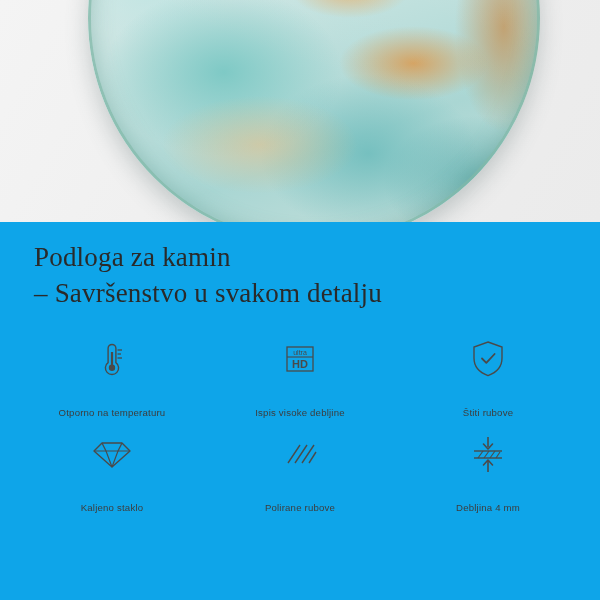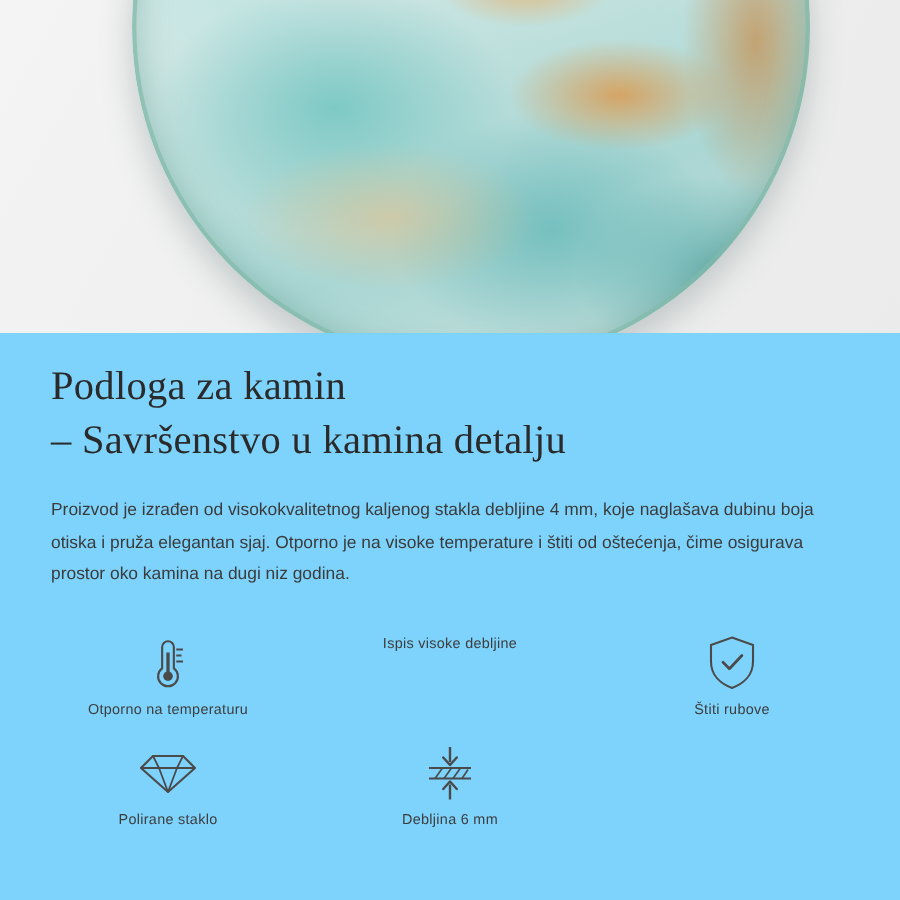--- a/index.html
+++ b/index.html
@@ -10,21 +10,21 @@
     width: 600px;
     height: 600px;
     background: #ffffff;
     font-family: "Liberation Sans", sans-serif;
     overflow: hidden;
   }
   .page {
     position: relative;
     width: 600px;
     height: 600px;
-    background: #7dd3fc;
+    background: #0ea5e9;
     overflow: hidden;
   }
 
   
   .hero {
     position: relative;
     width: 600px;
     height: 222px;
     overflow: hidden;
     background: #f2f2f2;
@@ -119,21 +119,21 @@
     align-items: center;
     justify-content: flex-start;
   }
   .feature-icon {
     height: 44px;
     display: flex;
     align-items: center;
     justify-content: center;
   }
   .feature-label {
-    margin-top: 4px;
+    margin-top: 26px;
     font-size: 9.6px;
     color: #3d3d3d;
     text-align: right;
     letter-spacing: 0.2px;
   }
   svg { display: block; }
 </style>
 </head>
 <body>
 
@@ -145,42 +145,49 @@
       <div class="board-art"></div>
       <div class="board-gloss"></div>
       <div class="board-edge"></div>
     </div>
 
   </div>
 
   <div class="content">
     <h1 class="title">
       <span>Podloga za kamin</span>
-      <span class="line2">– Savršenstvo u kamina detalju</span>
+      <span class="line2">– Savršenstvo u svakom detalju</span>
     </h1>
-    <p class="desc">Proizvod je izrađen od visokokvalitetnog kaljenog stakla debljine 4 mm, koje naglašava dubinu boja otiska i pruža elegantan sjaj. Otporno je na visoke temperature i štiti od oštećenja, čime osigurava prostor oko kamina na dugi niz godina.</p>
   </div>
 
   <div class="features">
 
     <div class="feature">
       <div class="feature-icon">
         <svg width="34" height="40" viewBox="0 0 34 40">
           <path d="M17 5.5c-2.2 0-3.9 1.7-3.9 3.8v14.3a6.6 6.6 0 1 0 7.8 0V9.3c0-2.1-1.7-3.8-3.9-3.8z" fill="none" stroke="#4a4a4a" stroke-width="1.4"></path>
           <circle cx="17" cy="28.8" r="3.2" fill="#4a4a4a"></circle>
           <rect x="15.9" y="13" width="2.2" height="14" fill="#4a4a4a"></rect>
           <line x1="22.5" y1="11" x2="27" y2="11" stroke="#4a4a4a" stroke-width="1.3"></line>
           <line x1="22.5" y1="15" x2="26" y2="15" stroke="#4a4a4a" stroke-width="1.3"></line>
           <line x1="22.5" y1="19" x2="27" y2="19" stroke="#4a4a4a" stroke-width="1.3"></line>
         </svg>
       </div>
       <div class="feature-label">Otporno na temperaturu</div>
     </div>
 
     <div class="feature">
+      <div class="feature-icon">
+        <svg width="40" height="40" viewBox="0 0 40 40">
+          <rect x="7" y="8" width="26" height="24" fill="none" stroke="#4a4a4a" stroke-width="1.3"></rect>
+          <line x1="7" y1="18" x2="33" y2="18" stroke="#4a4a4a" stroke-width="1.1"></line>
+          <text x="20" y="16" text-anchor="middle" font-family="Liberation Sans, sans-serif" font-size="7" fill="#4a4a4a">ultra</text>
+          <text x="20" y="29" text-anchor="middle" font-family="Liberation Sans, sans-serif" font-size="11" font-weight="bold" fill="#4a4a4a">HD</text>
+        </svg>
+      </div>
       <div class="feature-label">Ispis visoke debljine</div>
     </div>
 
     <div class="feature">
       <div class="feature-icon">
         <svg width="36" height="42" viewBox="0 0 36 42">
           <path d="M18 4 L32 9 v11c0 9-6.2 14.8-14 17.6C10.2 34.8 4 29 4 20V9z" fill="none" stroke="#4a4a4a" stroke-width="1.4"></path>
           <path d="M12 20.5 l4.3 4.3 L24.6 16" fill="none" stroke="#4a4a4a" stroke-width="1.8" stroke-linecap="round" stroke-linejoin="round"></path>
         </svg>
       </div>
@@ -191,36 +198,47 @@
       <div class="feature-icon">
         <svg width="42" height="36" viewBox="0 0 42 36">
           <path d="M11 7 h20 l8 8 -18 16 L3 15z" fill="none" stroke="#4a4a4a" stroke-width="1.4" stroke-linejoin="round"></path>
           <line x1="3" y1="15" x2="39" y2="15" stroke="#4a4a4a" stroke-width="1.2"></line>
           <line x1="11" y1="7" x2="15" y2="15" stroke="#4a4a4a" stroke-width="1.2"></line>
           <line x1="31" y1="7" x2="27" y2="15" stroke="#4a4a4a" stroke-width="1.2"></line>
           <line x1="15" y1="15" x2="21" y2="31" stroke="#4a4a4a" stroke-width="1.2"></line>
           <line x1="27" y1="15" x2="21" y2="31" stroke="#4a4a4a" stroke-width="1.2"></line>
         </svg>
       </div>
-      <div class="feature-label">Polirane staklo</div>
-    </div>
-
+      <div class="feature-label">Kaljeno staklo</div>
+    </div>
+
+    <div class="feature">
+      <div class="feature-icon">
+        <svg width="40" height="34" viewBox="0 0 40 34">
+          <line x1="8" y1="26" x2="20" y2="8" stroke="#4a4a4a" stroke-width="1.4"></line>
+          <line x1="15" y1="26" x2="27" y2="8" stroke="#4a4a4a" stroke-width="1.4"></line>
+          <line x1="22" y1="26" x2="34" y2="8" stroke="#4a4a4a" stroke-width="1.4"></line>
+          <line x1="29" y1="26" x2="36" y2="15" stroke="#4a4a4a" stroke-width="1.4"></line>
+        </svg>
+      </div>
+      <div class="feature-label">Polirane rubove</div>
+    </div>
 
     <div class="feature">
       <div class="feature-icon">
         <svg width="40" height="42" viewBox="0 0 40 42">
           <line x1="20" y1="4" x2="20" y2="14" stroke="#4a4a4a" stroke-width="1.6"></line>
           <path d="M15.5 11 L20 16 L24.5 11" fill="none" stroke="#4a4a4a" stroke-width="1.6" stroke-linecap="round" stroke-linejoin="round"></path>
           <line x1="6" y1="18" x2="34" y2="18" stroke="#4a4a4a" stroke-width="1.4"></line>
           <line x1="6" y1="25" x2="34" y2="25" stroke="#4a4a4a" stroke-width="1.4"></line>
           <line x1="10" y1="25" x2="15" y2="18" stroke="#4a4a4a" stroke-width="1.1"></line>
           <line x1="16" y1="25" x2="21" y2="18" stroke="#4a4a4a" stroke-width="1.1"></line>
           <line x1="22" y1="25" x2="27" y2="18" stroke="#4a4a4a" stroke-width="1.1"></line>
           <line x1="28" y1="25" x2="32" y2="19" stroke="#4a4a4a" stroke-width="1.1"></line>
           <line x1="20" y1="29" x2="20" y2="39" stroke="#4a4a4a" stroke-width="1.6"></line>
           <path d="M15.5 32 L20 27 L24.5 32" fill="none" stroke="#4a4a4a" stroke-width="1.6" stroke-linecap="round" stroke-linejoin="round"></path>
         </svg>
       </div>
-      <div class="feature-label">Debljina 6 mm</div>
+      <div class="feature-label">Debljina 4 mm</div>
     </div>
 
   </div>
 </div>
 
 </body></html>

